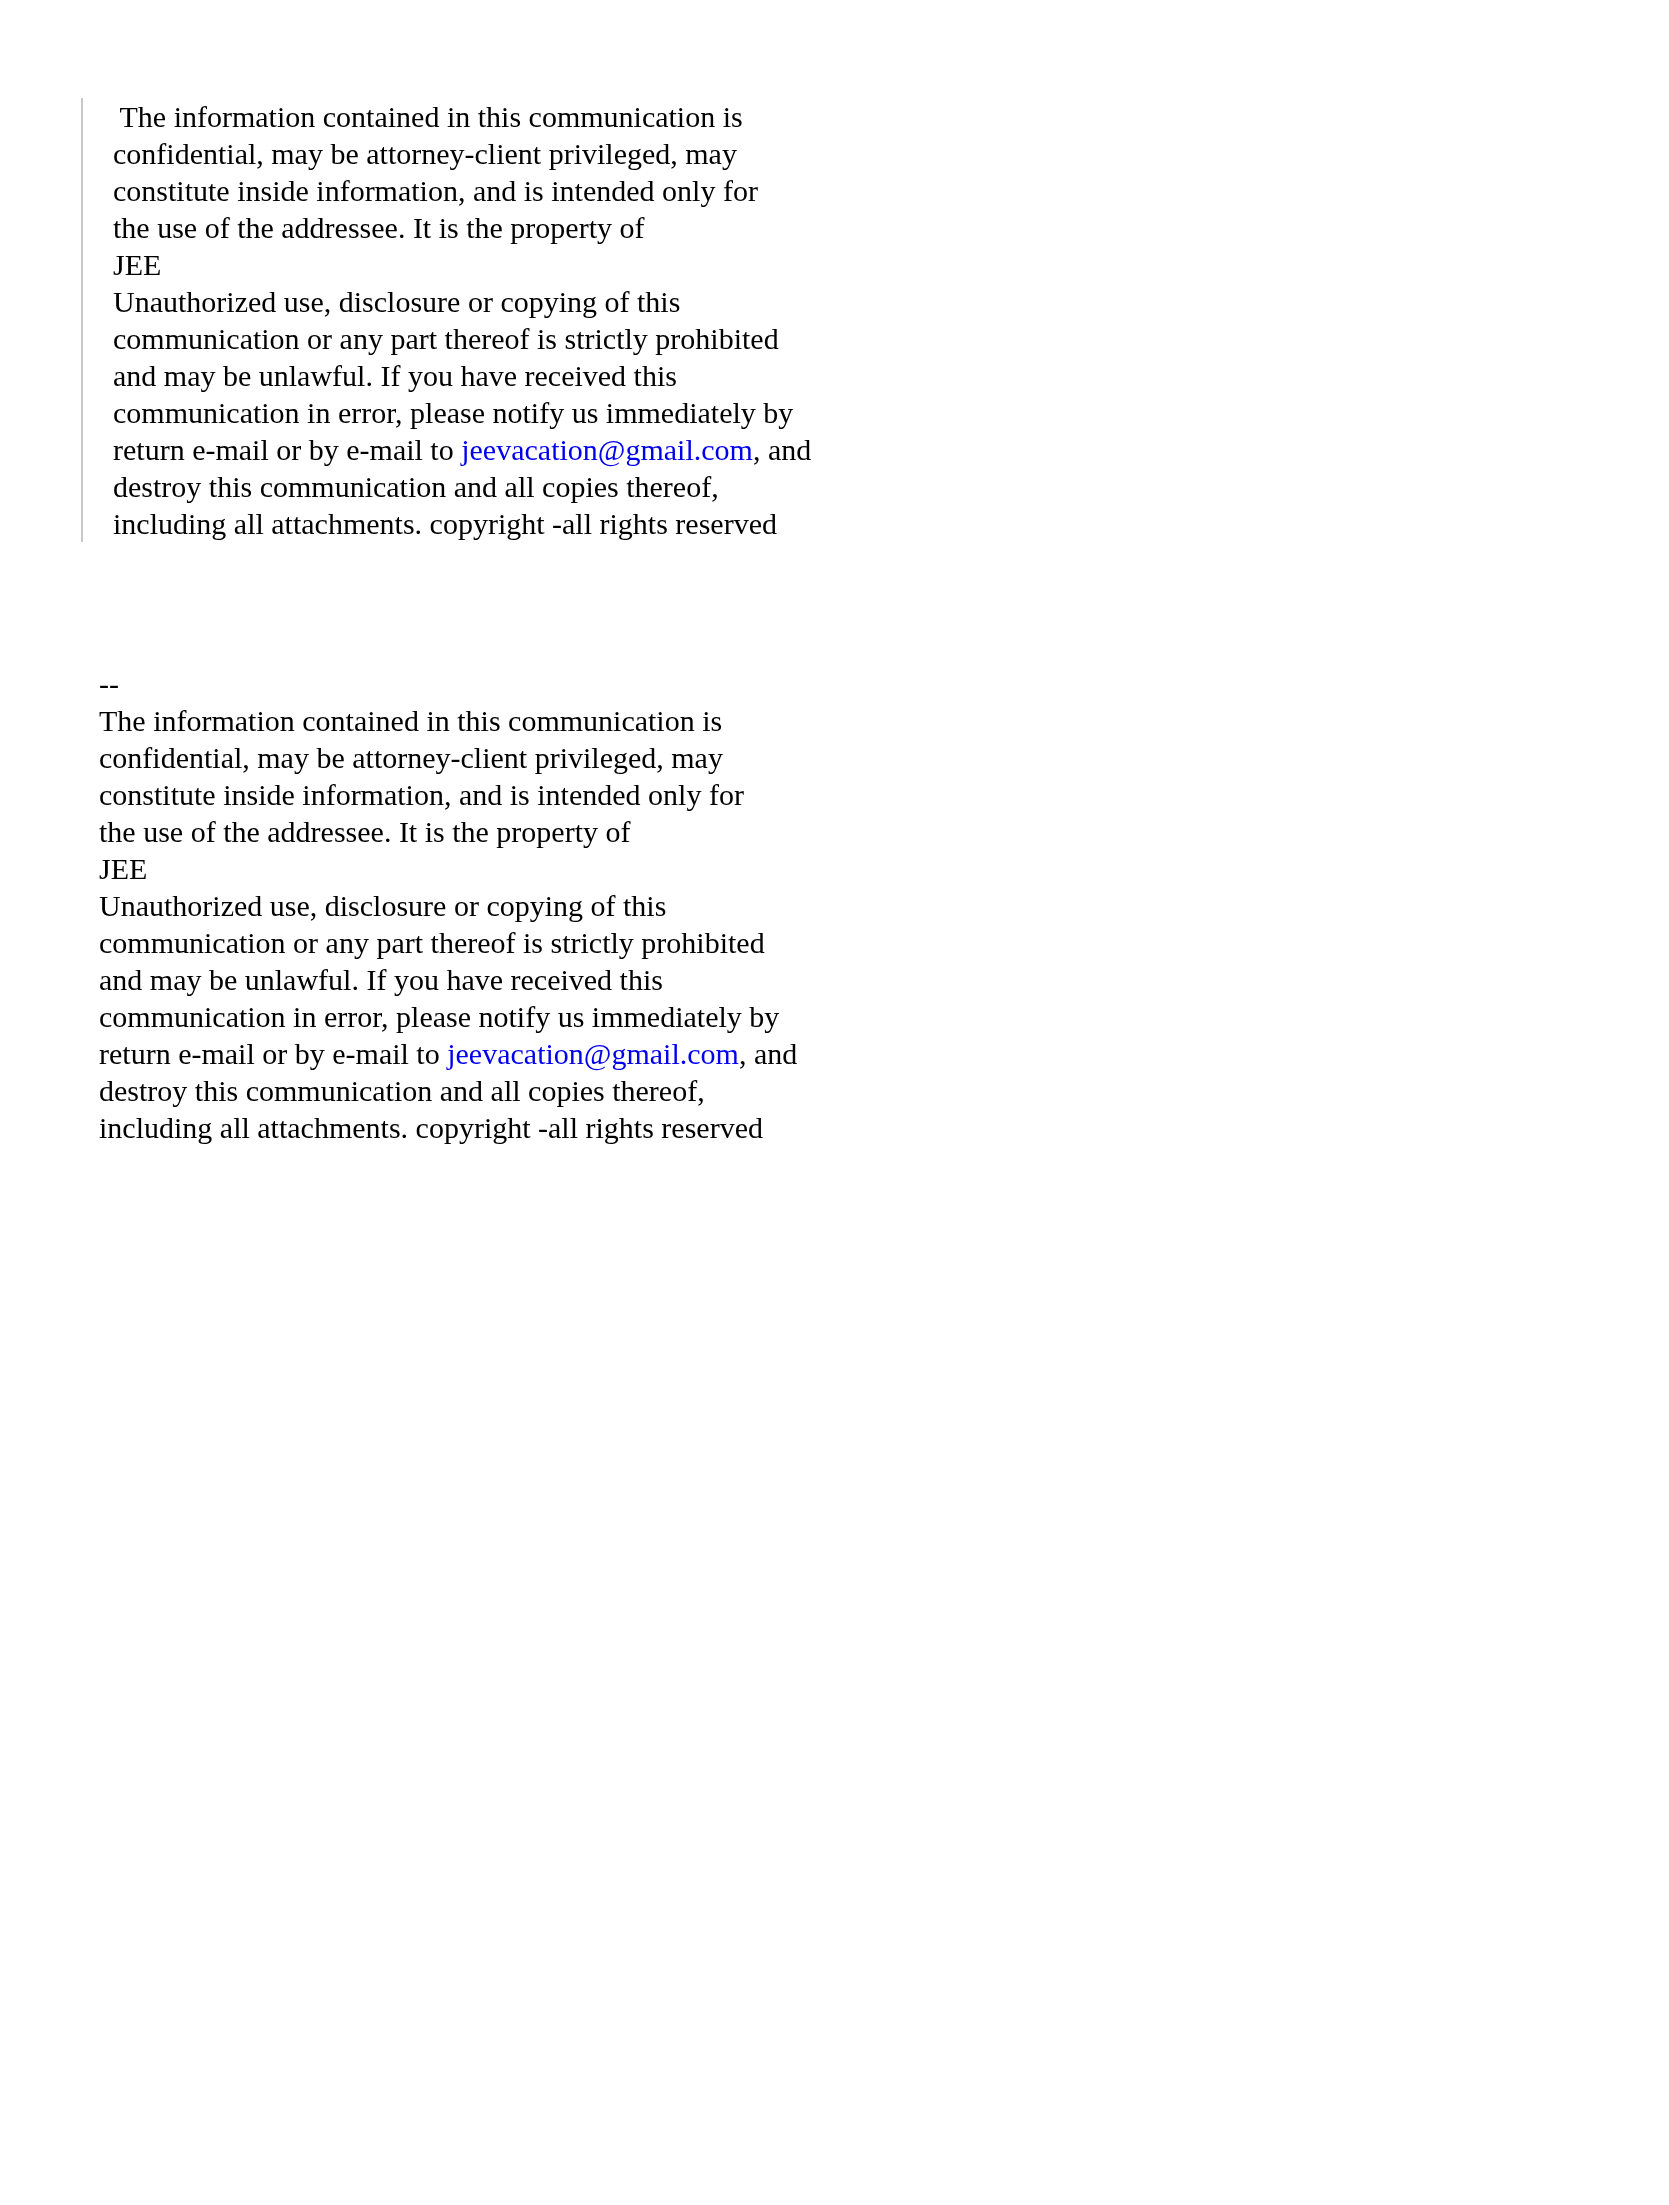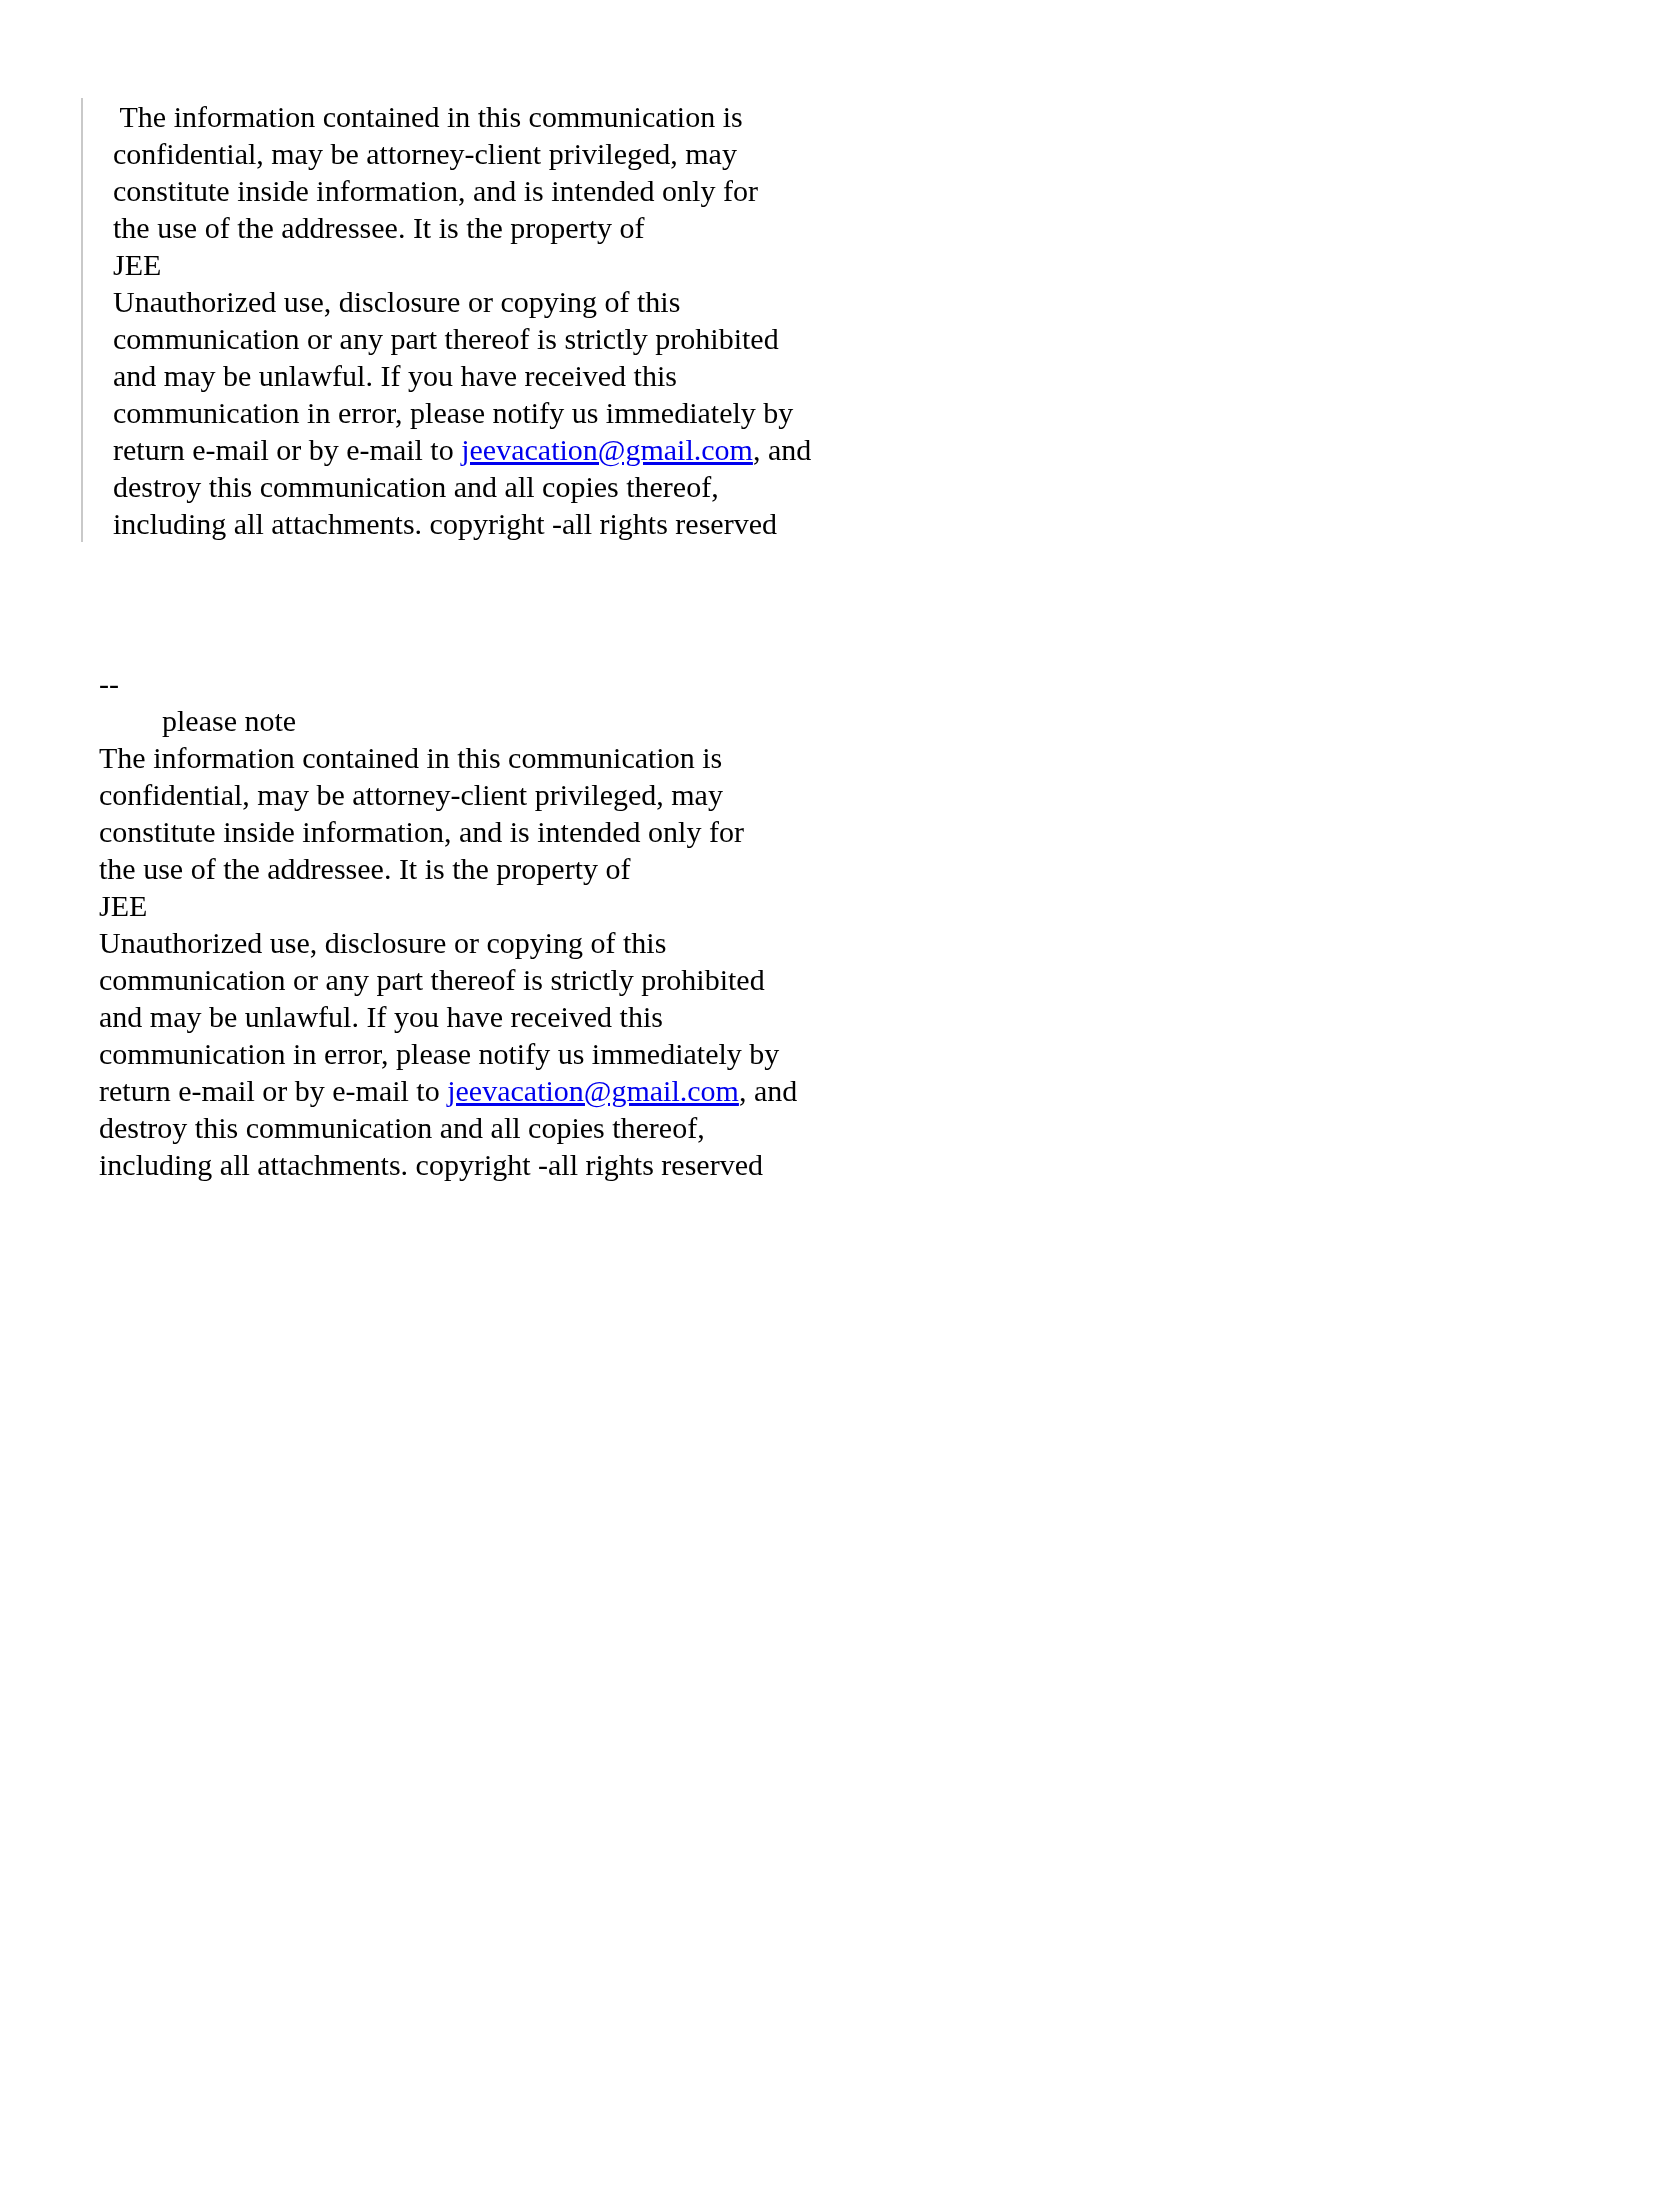--- a/index.html
+++ b/index.html
@@ -38,21 +38,20 @@
     width: 929px;
   }
   .line {
     height: 37px;
     line-height: 37px;
     font-size: 30px;
     white-space: pre;
   }
   .email-link {
     color: var(--link-color);
-    text-decoration: underline;
     cursor: pointer;
   }
   .bates-stamp {
     position: absolute;
     right: 22px;
     top: 2157px;
     font-family: "Liberation Sans", "DejaVu Sans", sans-serif;
     font-size: 33px;
     line-height: 38px;
     color: var(--text-color);
@@ -74,21 +73,20 @@
       <div class="line"><span>communication or any part thereof is strictly prohibited</span></div>
       <div class="line"><span>and may be unlawful. If you have received this</span></div>
       <div class="line"><span>communication in error, please notify us immediately by</span></div>
       <div class="line"><span>return e-mail or by e-mail to </span><span class="email-link">jeevacation@gmail.com</span><span>, and</span></div>
       <div class="line"><span>destroy this communication and all copies thereof,</span></div>
       <div class="line"><span>including all attachments. copyright -all rights reserved</span></div>
     </blockquote>
 
   <div class="signature-block">
       <div class="line"><span>--</span></div>
-      <div class="line" style="padding-left: 63px;"><span>please note</span></div>
       <div class="line"><span>The information contained in this communication is</span></div>
       <div class="line"><span>confidential, may be attorney-client privileged, may</span></div>
       <div class="line"><span>constitute inside information, and is intended only for</span></div>
       <div class="line"><span>the use of the addressee. It is the property of</span></div>
       <div class="line"><span>JEE</span></div>
       <div class="line"><span>Unauthorized use, disclosure or copying of this</span></div>
       <div class="line"><span>communication or any part thereof is strictly prohibited</span></div>
       <div class="line"><span>and may be unlawful. If you have received this</span></div>
       <div class="line"><span>communication in error, please notify us immediately by</span></div>
       <div class="line"><span>return e-mail or by e-mail to </span><span class="email-link">jeevacation@gmail.com</span><span>, and</span></div>

